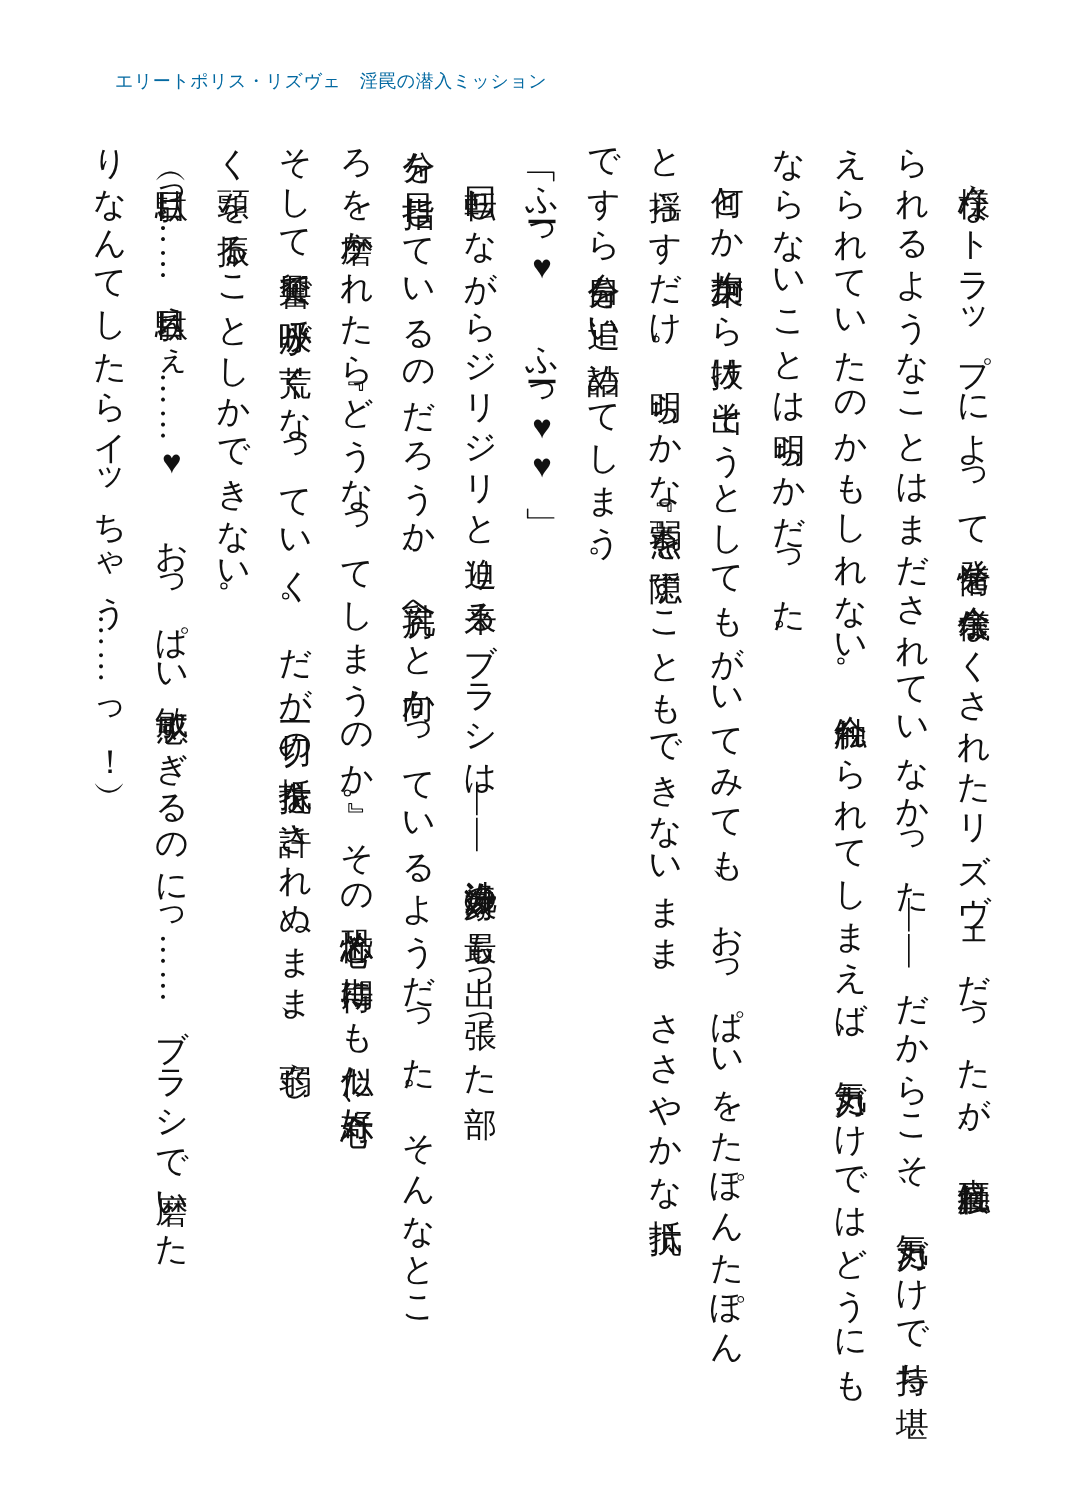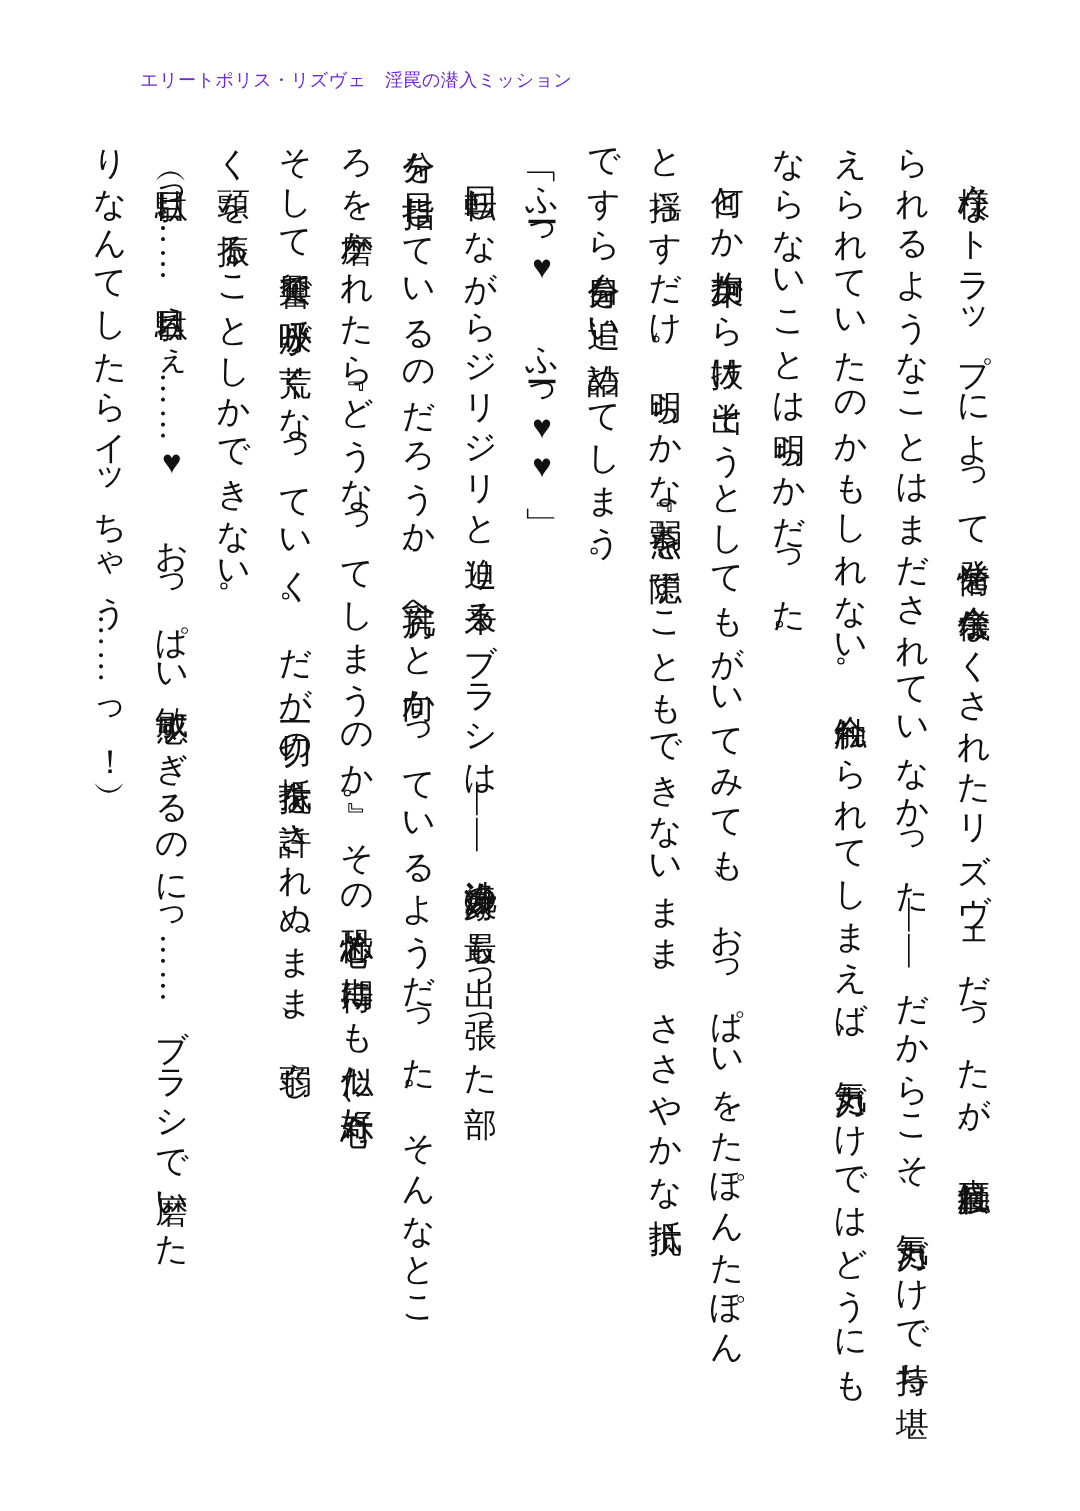--- a/index.html
+++ b/index.html
@@ -12,24 +12,24 @@
     width: 1080px;
     height: 1511px;
     background: #ffffff;
     overflow: hidden;
     font-family: "Liberation Serif", "DejaVu Serif", serif;
   }
   .page-header {
     position: absolute;
     top: 48px;
     left: 95px;
-    font-family: Liberation Mono, monospace;
+    font-family: Liberation Serif, serif;
     font-size: 18px;
     letter-spacing: 0.5px;
-    color: #6d28d9;
+    color: #0369a1;
     white-space: pre;
   }
   .novel-text {
     position: absolute;
     top: 125px;
     right: 76px;
     height: 1260px;
     writing-mode: vertical-rl;
     text-orientation: mixed;
     font-size: 33px;

